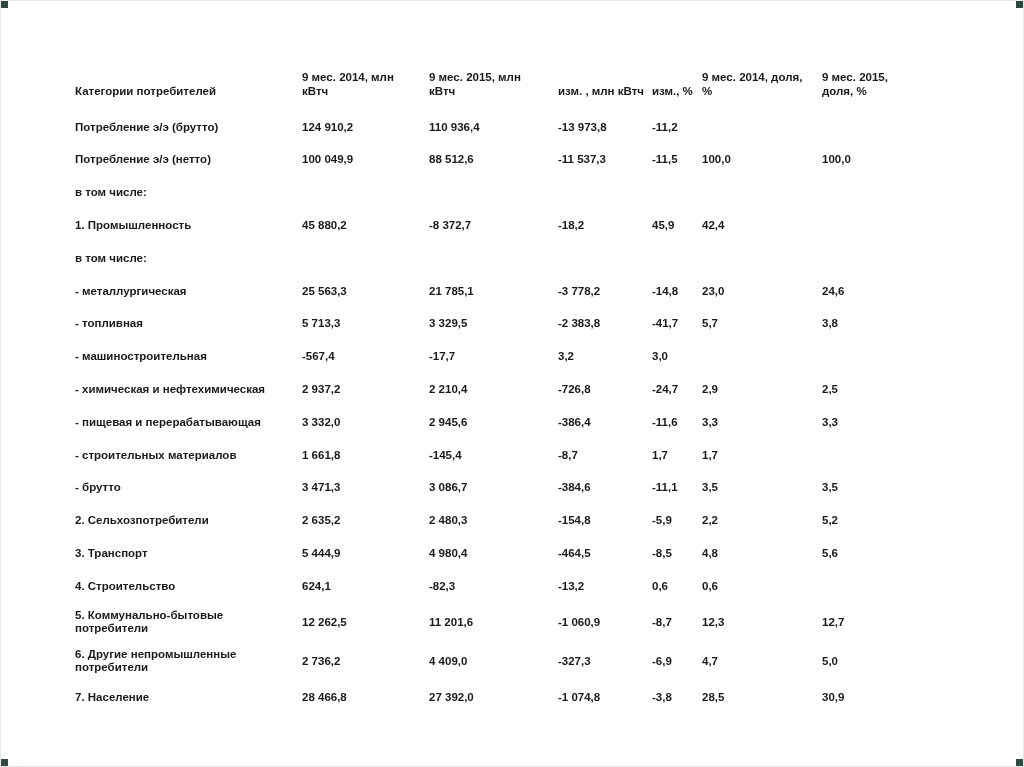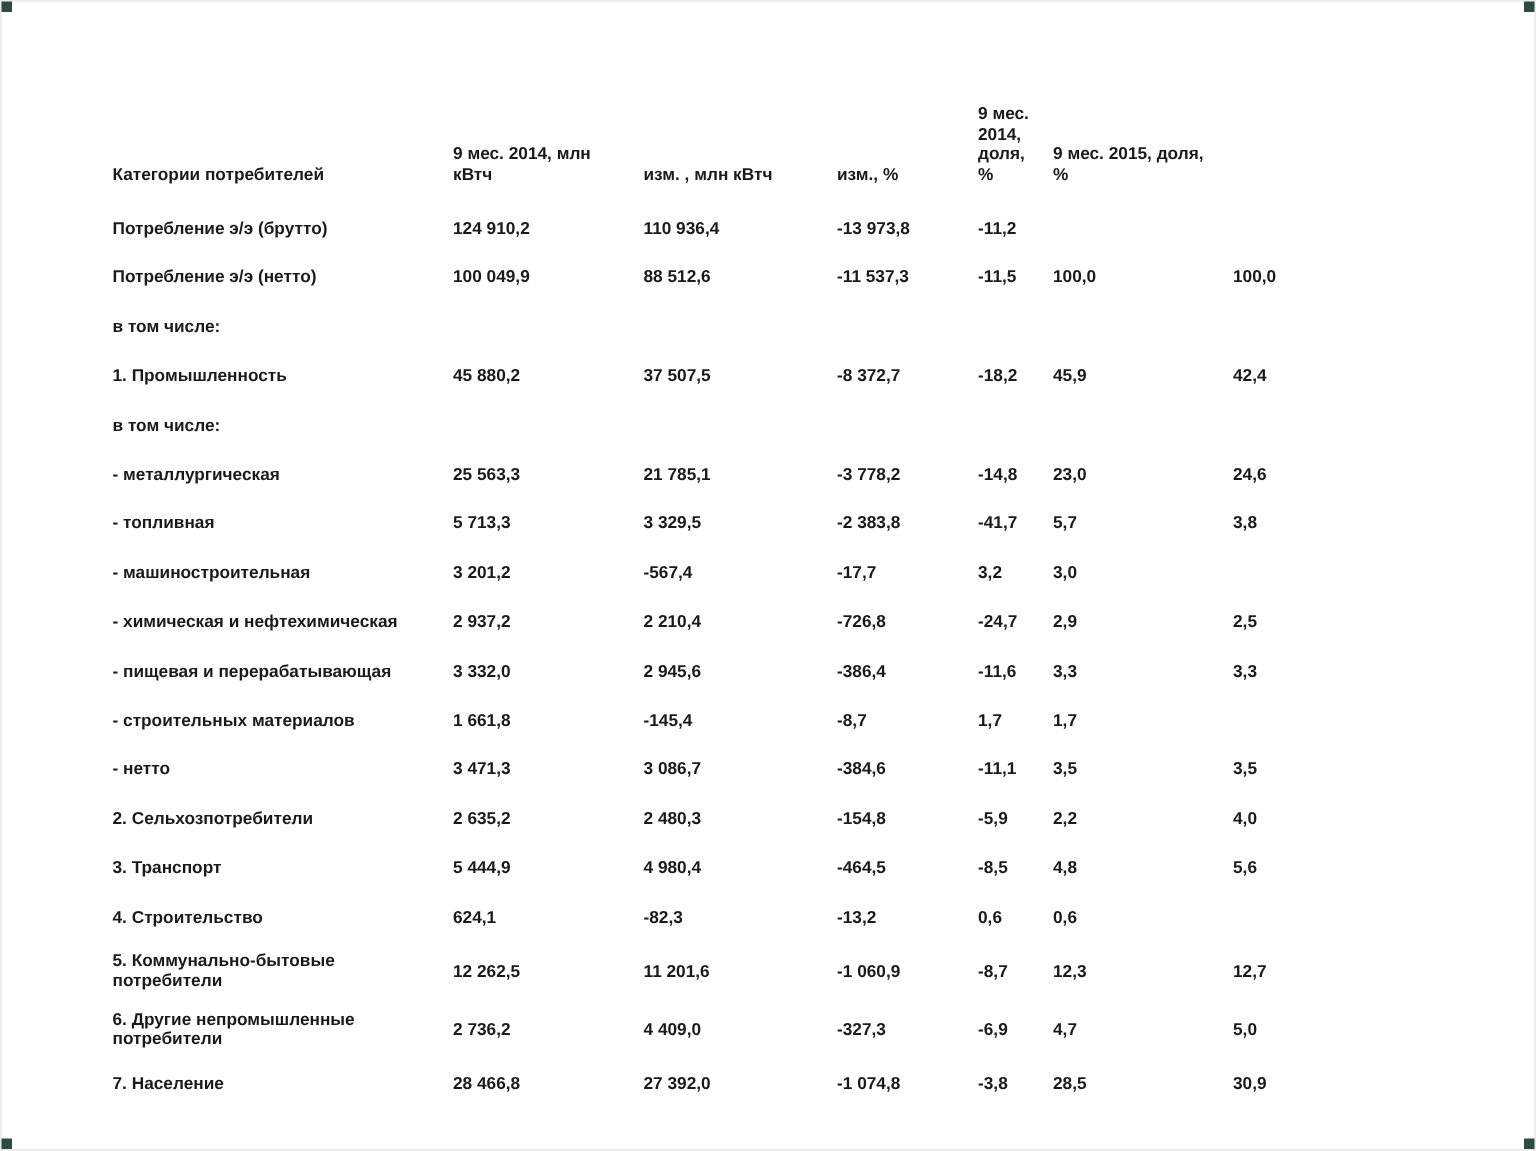--- a/index.html
+++ b/index.html
@@ -60,20 +60,21 @@
 <div class="page-frame"></div>
 <div class="corner-mark corner-tl"></div>
 <div class="corner-mark corner-tr"></div>
 <div class="corner-mark corner-bl"></div>
 <div class="corner-mark corner-br"></div>
 
 <div class="table-wrap">
   <div class="t-row header">
     <div class="t-cell">Категории потребителей</div>
     <div class="t-cell">9 мес. 2014, млн кВтч</div>
+    <div class="t-cell">9 мес. 2015, млн кВтч</div>
     <div class="t-cell">изм. , млн кВтч</div>
     <div class="t-cell">изм., %</div>
     <div class="t-cell">9 мес. 2014, доля, %</div>
     <div class="t-cell">9 мес. 2015, доля, %</div>
   </div>
   <div>
       <div class="t-row">
         <div class="t-cell">Потребление э/э (брутто)</div>
         <div class="t-cell">124 910,2</div>
         <div class="t-cell">110 936,4</div>
@@ -96,21 +97,20 @@
         <div class="t-cell"></div>
         <div class="t-cell"></div>
         <div class="t-cell"></div>
         <div class="t-cell"></div>
         <div class="t-cell"></div>
         <div class="t-cell"></div>
       </div>
       <div class="t-row">
         <div class="t-cell">1. Промышленность</div>
         <div class="t-cell">45 880,2</div>
-        <div class="t-cell">37 507,5</div>
         <div class="t-cell">-8 372,7</div>
         <div class="t-cell">-18,2</div>
         <div class="t-cell">45,9</div>
         <div class="t-cell">42,4</div>
       </div>
       <div class="t-row">
         <div class="t-cell">в том числе:</div>
         <div class="t-cell"></div>
         <div class="t-cell"></div>
         <div class="t-cell"></div>
@@ -131,21 +131,20 @@
         <div class="t-cell">- топливная</div>
         <div class="t-cell">5 713,3</div>
         <div class="t-cell">3 329,5</div>
         <div class="t-cell">-2 383,8</div>
         <div class="t-cell">-41,7</div>
         <div class="t-cell">5,7</div>
         <div class="t-cell">3,8</div>
       </div>
       <div class="t-row">
         <div class="t-cell">- машиностроительная</div>
-        <div class="t-cell">3 201,2</div>
         <div class="t-cell">-567,4</div>
         <div class="t-cell">-17,7</div>
         <div class="t-cell">3,2</div>
         <div class="t-cell">3,0</div>
       </div>
       <div class="t-row">
         <div class="t-cell">- химическая и нефтехимическая</div>
         <div class="t-cell">2 937,2</div>
         <div class="t-cell">2 210,4</div>
         <div class="t-cell">-726,8</div>
@@ -164,36 +163,36 @@
       </div>
       <div class="t-row">
         <div class="t-cell">- строительных материалов</div>
         <div class="t-cell">1 661,8</div>
         <div class="t-cell">-145,4</div>
         <div class="t-cell">-8,7</div>
         <div class="t-cell">1,7</div>
         <div class="t-cell">1,7</div>
       </div>
       <div class="t-row">
-        <div class="t-cell">- нетто</div>
+        <div class="t-cell">- брутто</div>
         <div class="t-cell">3 471,3</div>
         <div class="t-cell">3 086,7</div>
         <div class="t-cell">-384,6</div>
         <div class="t-cell">-11,1</div>
         <div class="t-cell">3,5</div>
         <div class="t-cell">3,5</div>
       </div>
       <div class="t-row">
         <div class="t-cell">2. Сельхозпотребители</div>
         <div class="t-cell">2 635,2</div>
         <div class="t-cell">2 480,3</div>
         <div class="t-cell">-154,8</div>
         <div class="t-cell">-5,9</div>
         <div class="t-cell">2,2</div>
-        <div class="t-cell">4,0</div>
+        <div class="t-cell">5,2</div>
       </div>
       <div class="t-row">
         <div class="t-cell">3. Транспорт</div>
         <div class="t-cell">5 444,9</div>
         <div class="t-cell">4 980,4</div>
         <div class="t-cell">-464,5</div>
         <div class="t-cell">-8,5</div>
         <div class="t-cell">4,8</div>
         <div class="t-cell">5,6</div>
       </div>

